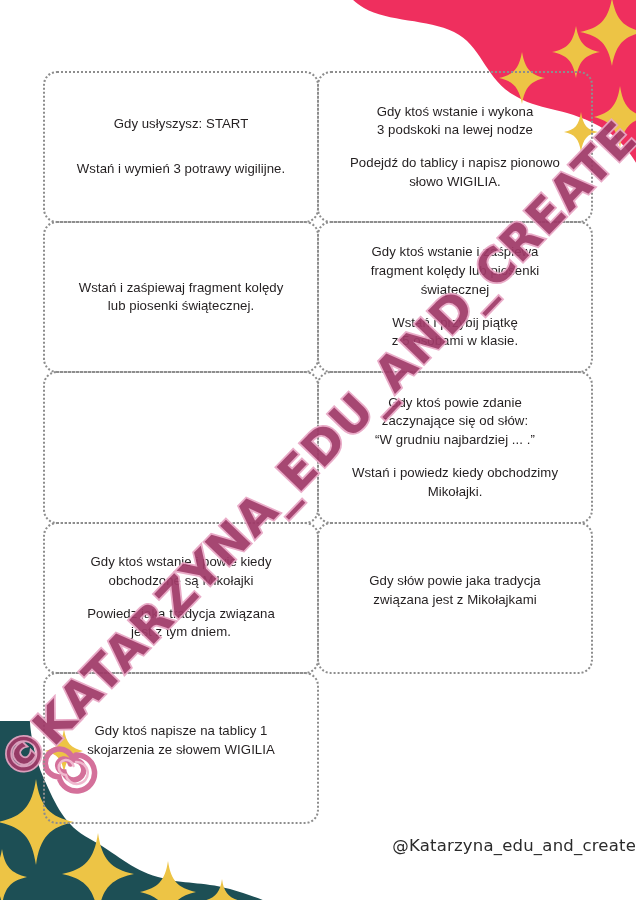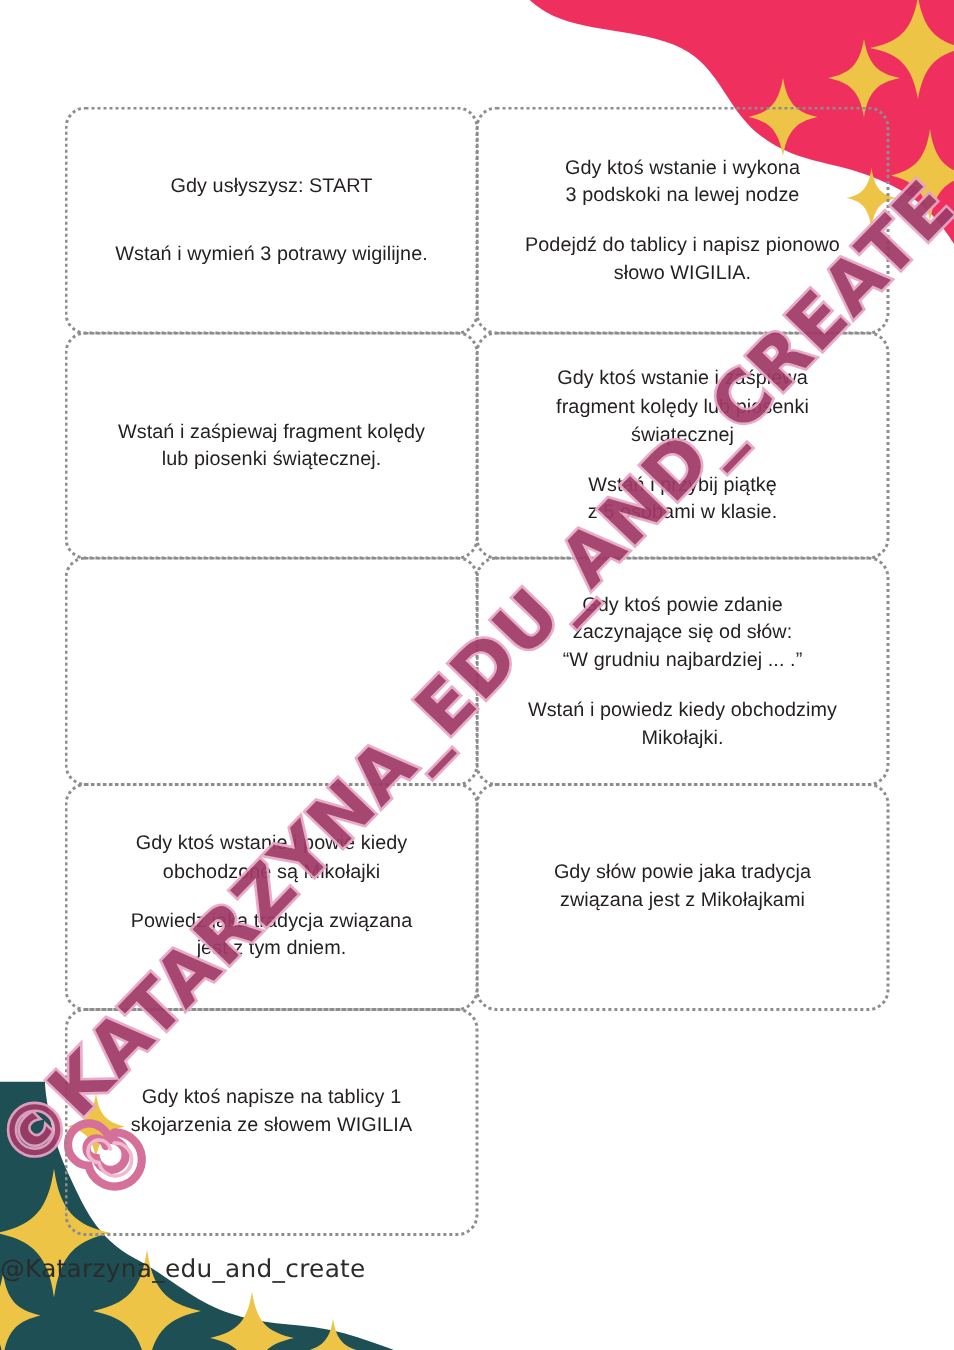--- a/index.html
+++ b/index.html
@@ -109,21 +109,21 @@
   #watermark .wm-inner {
     position: relative;
   }
 
   
   #footer-handle {
     position: absolute;
     left: 0;
     right: 0;
     top: 836px;
-    text-align: left;
+    text-align: right;
     font-family: "DejaVu Sans", sans-serif;
     font-size: 16.5px;
     color: #2b2b2b;
     letter-spacing: 0.2px;
   }
 </style>
 </head>
 <body>
 
 <div id="page">

